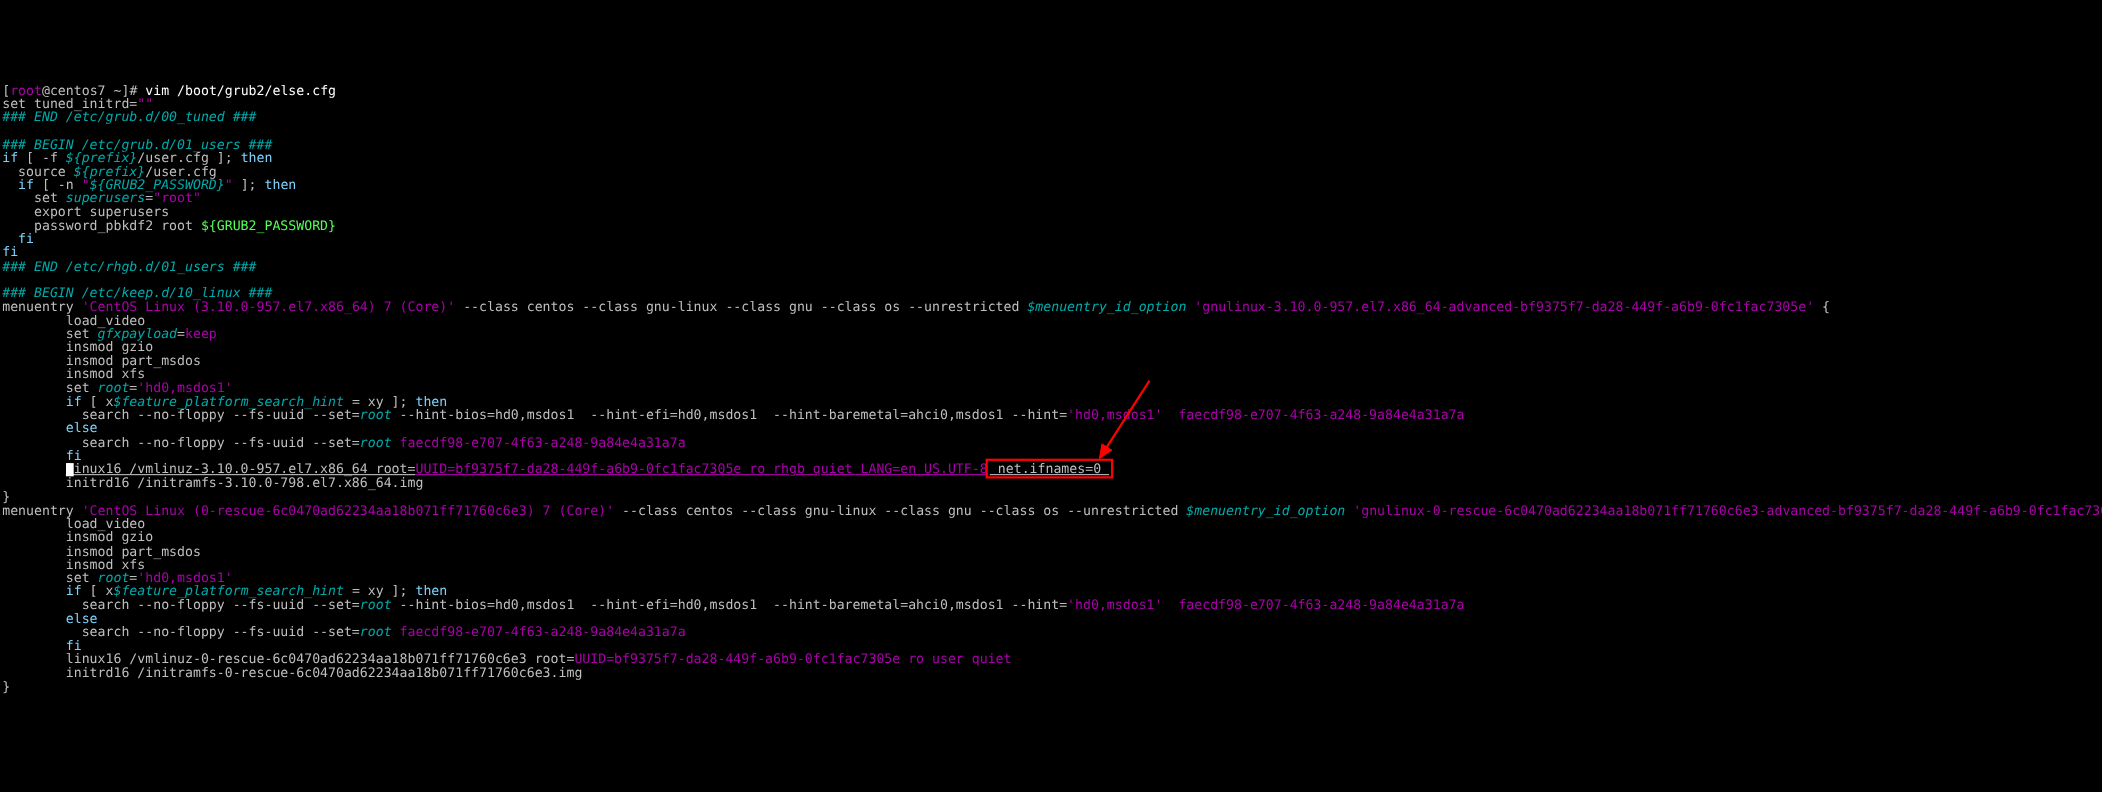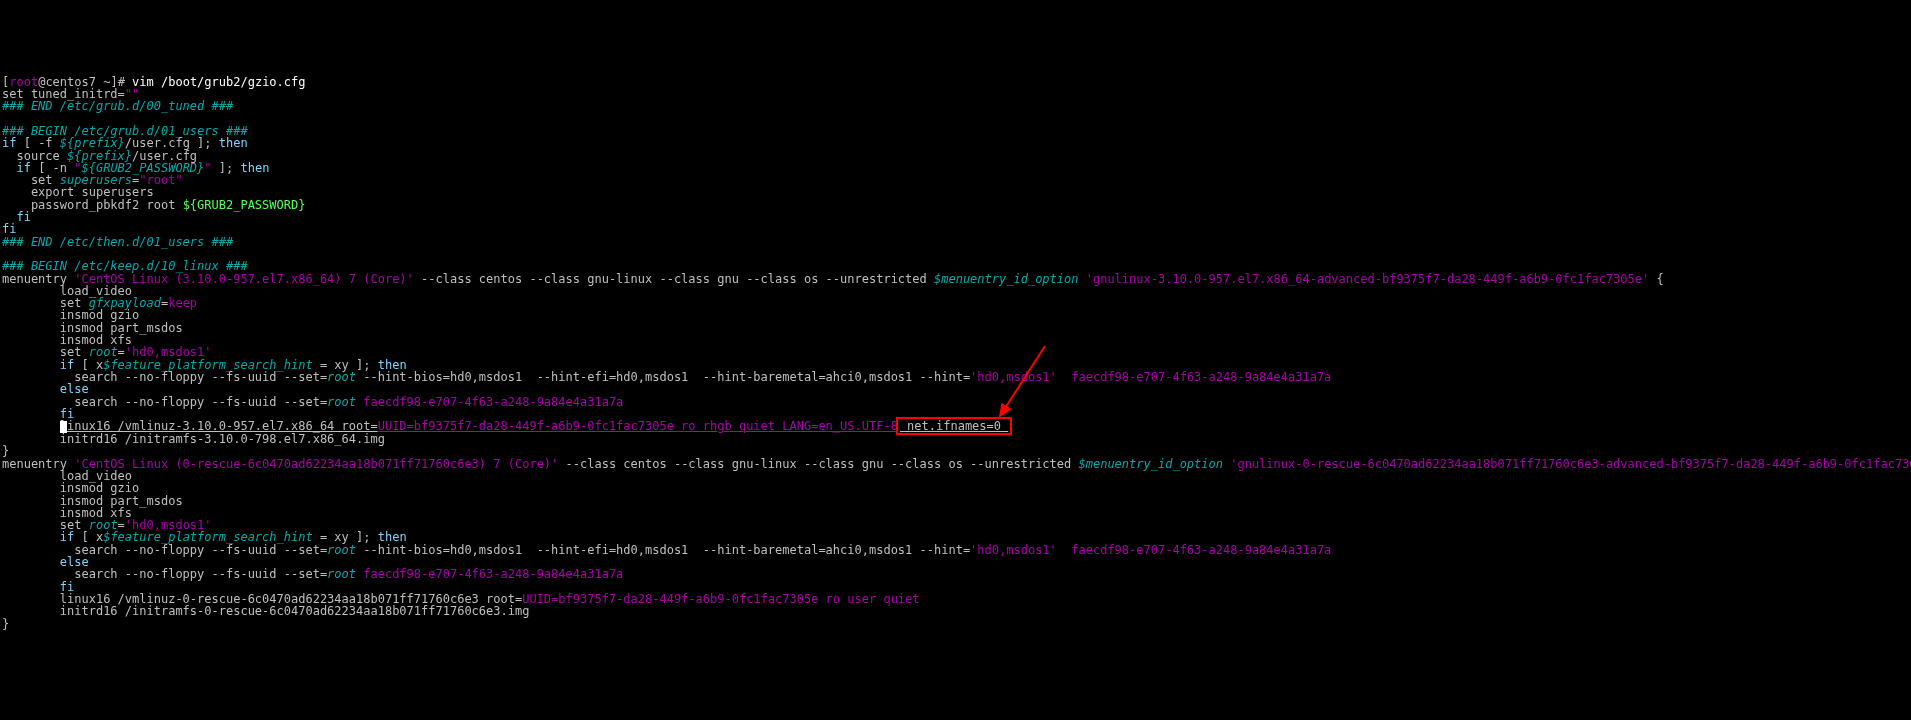--- a/index.html
+++ b/index.html
@@ -47,34 +47,34 @@
     top: 280px;
     pointer-events: none;
   }
 </style>
 </head>
 <body>
 
 
 
 <div class="term">
-<span class="c-grey">[</span><span class="c-magenta">root</span><span class="c-grey">@</span><span class="c-grey">centos7</span><span class="c-grey"> ~</span><span class="c-grey">]</span><span class="c-grey"># </span><span class="c-white">vim /boot/grub2/gzio.cfg</span>
+<span class="c-grey">[</span><span class="c-magenta">root</span><span class="c-grey">@</span><span class="c-grey">centos7</span><span class="c-grey"> ~</span><span class="c-grey">]</span><span class="c-grey"># </span><span class="c-white">vim /boot/grub2/else.cfg</span>
 <span class="c-grey">set tuned_initrd=</span><span class="c-magenta">""</span>
 <span class="c-cyan">### END /etc/grub.d/00_tuned ###</span>
 <span></span>
 <span class="c-cyan">### BEGIN /etc/grub.d/01_users ###</span>
 <span class="c-yellowb">if</span><span class="c-grey"> [ -f </span><span class="c-cyan">${prefix}</span><span class="c-grey">/user.cfg ]; </span><span class="c-yellowb">then</span>
 <span class="c-grey">  source </span><span class="c-cyan">${prefix}</span><span class="c-grey">/user.cfg</span>
 <span class="c-yellowb">  if</span><span class="c-grey"> [ -n </span><span class="c-magenta">"</span><span class="c-cyan">${GRUB2_PASSWORD}</span><span class="c-magenta">"</span><span class="c-grey"> ]; </span><span class="c-yellowb">then</span>
 <span class="c-grey">    set </span><span class="c-cyan">superusers</span><span class="c-grey">=</span><span class="c-magenta">"root"</span>
 <span class="c-grey">    export superusers</span>
 <span class="c-grey">    password_pbkdf2 root </span><span class="c-greenb">${GRUB2_PASSWORD}</span>
 <span class="c-yellowb">  fi</span>
 <span class="c-yellowb">fi</span>
-<span class="c-cyan">### END /etc/then.d/01_users ###</span>
+<span class="c-cyan">### END /etc/rhgb.d/01_users ###</span>
 <span></span>
 <span class="c-cyan">### BEGIN /etc/keep.d/10_linux ###</span>
 <span class="c-grey">menuentry </span><span class="c-magenta">'CentOS Linux (3.10.0-957.el7.x86_64) 7 (Core)'</span><span class="c-grey"> --class centos --class gnu-linux --class gnu --class os --unrestricted </span><span class="c-cyan">$menuentry_id_option</span><span class="c-grey"> </span><span class="c-magenta">'gnulinux-3.10.0-957.el7.x86_64-advanced-bf9375f7-da28-449f-a6b9-0fc1fac7305e'</span><span class="c-grey"> {</span>
 <span class="c-grey">        load_video</span>
 <span class="c-grey">        set </span><span class="c-cyan">gfxpayload</span><span class="c-grey">=</span><span class="c-magenta">keep</span>
 <span class="c-grey">        insmod gzio</span>
 <span class="c-grey">        insmod part_msdos</span>
 <span class="c-grey">        insmod xfs</span>
 <span class="c-grey">        set </span><span class="c-cyan">root</span><span class="c-grey">=</span><span class="c-magenta">'hd0,msdos1'</span>
 <span class="c-yellowb">        if</span><span class="c-grey"> [ x</span><span class="c-cyan">$feature_platform_search_hint</span><span class="c-grey"> = xy ]; </span><span class="c-yellowb">then</span>

